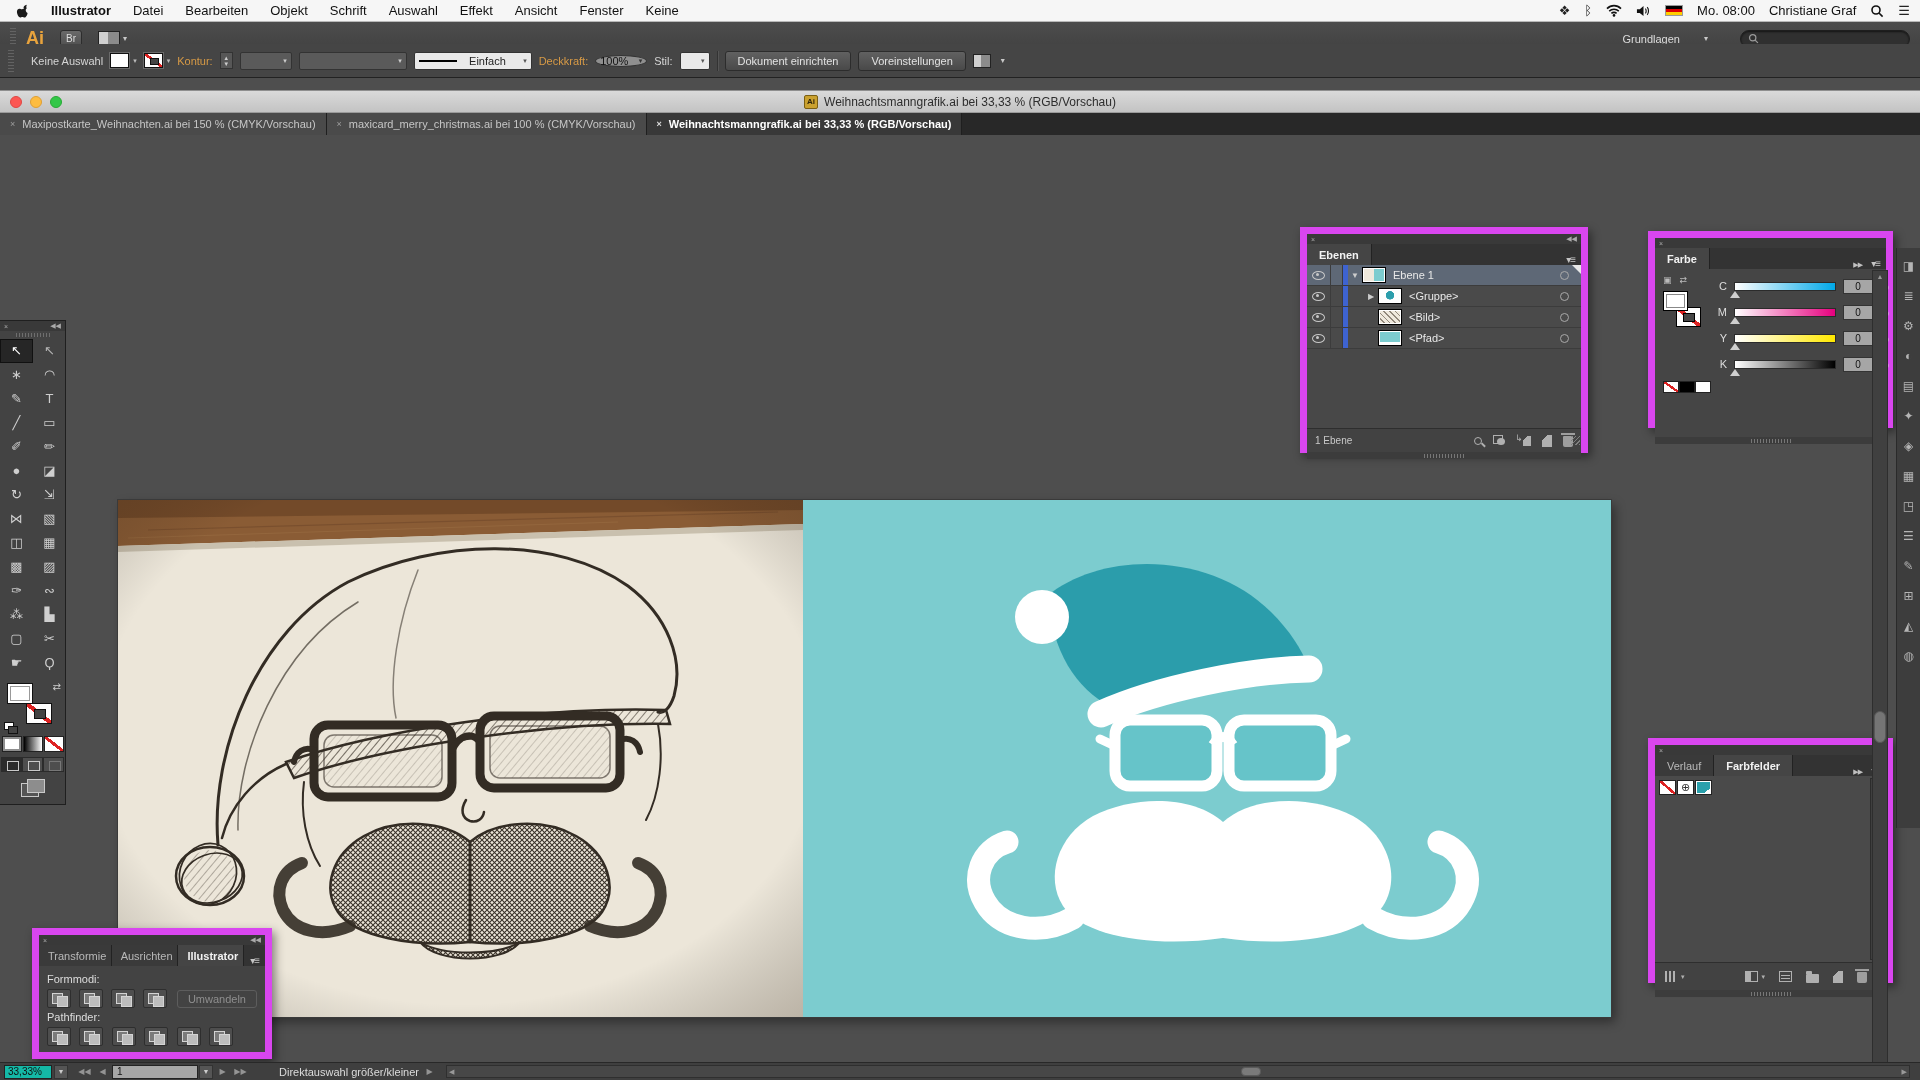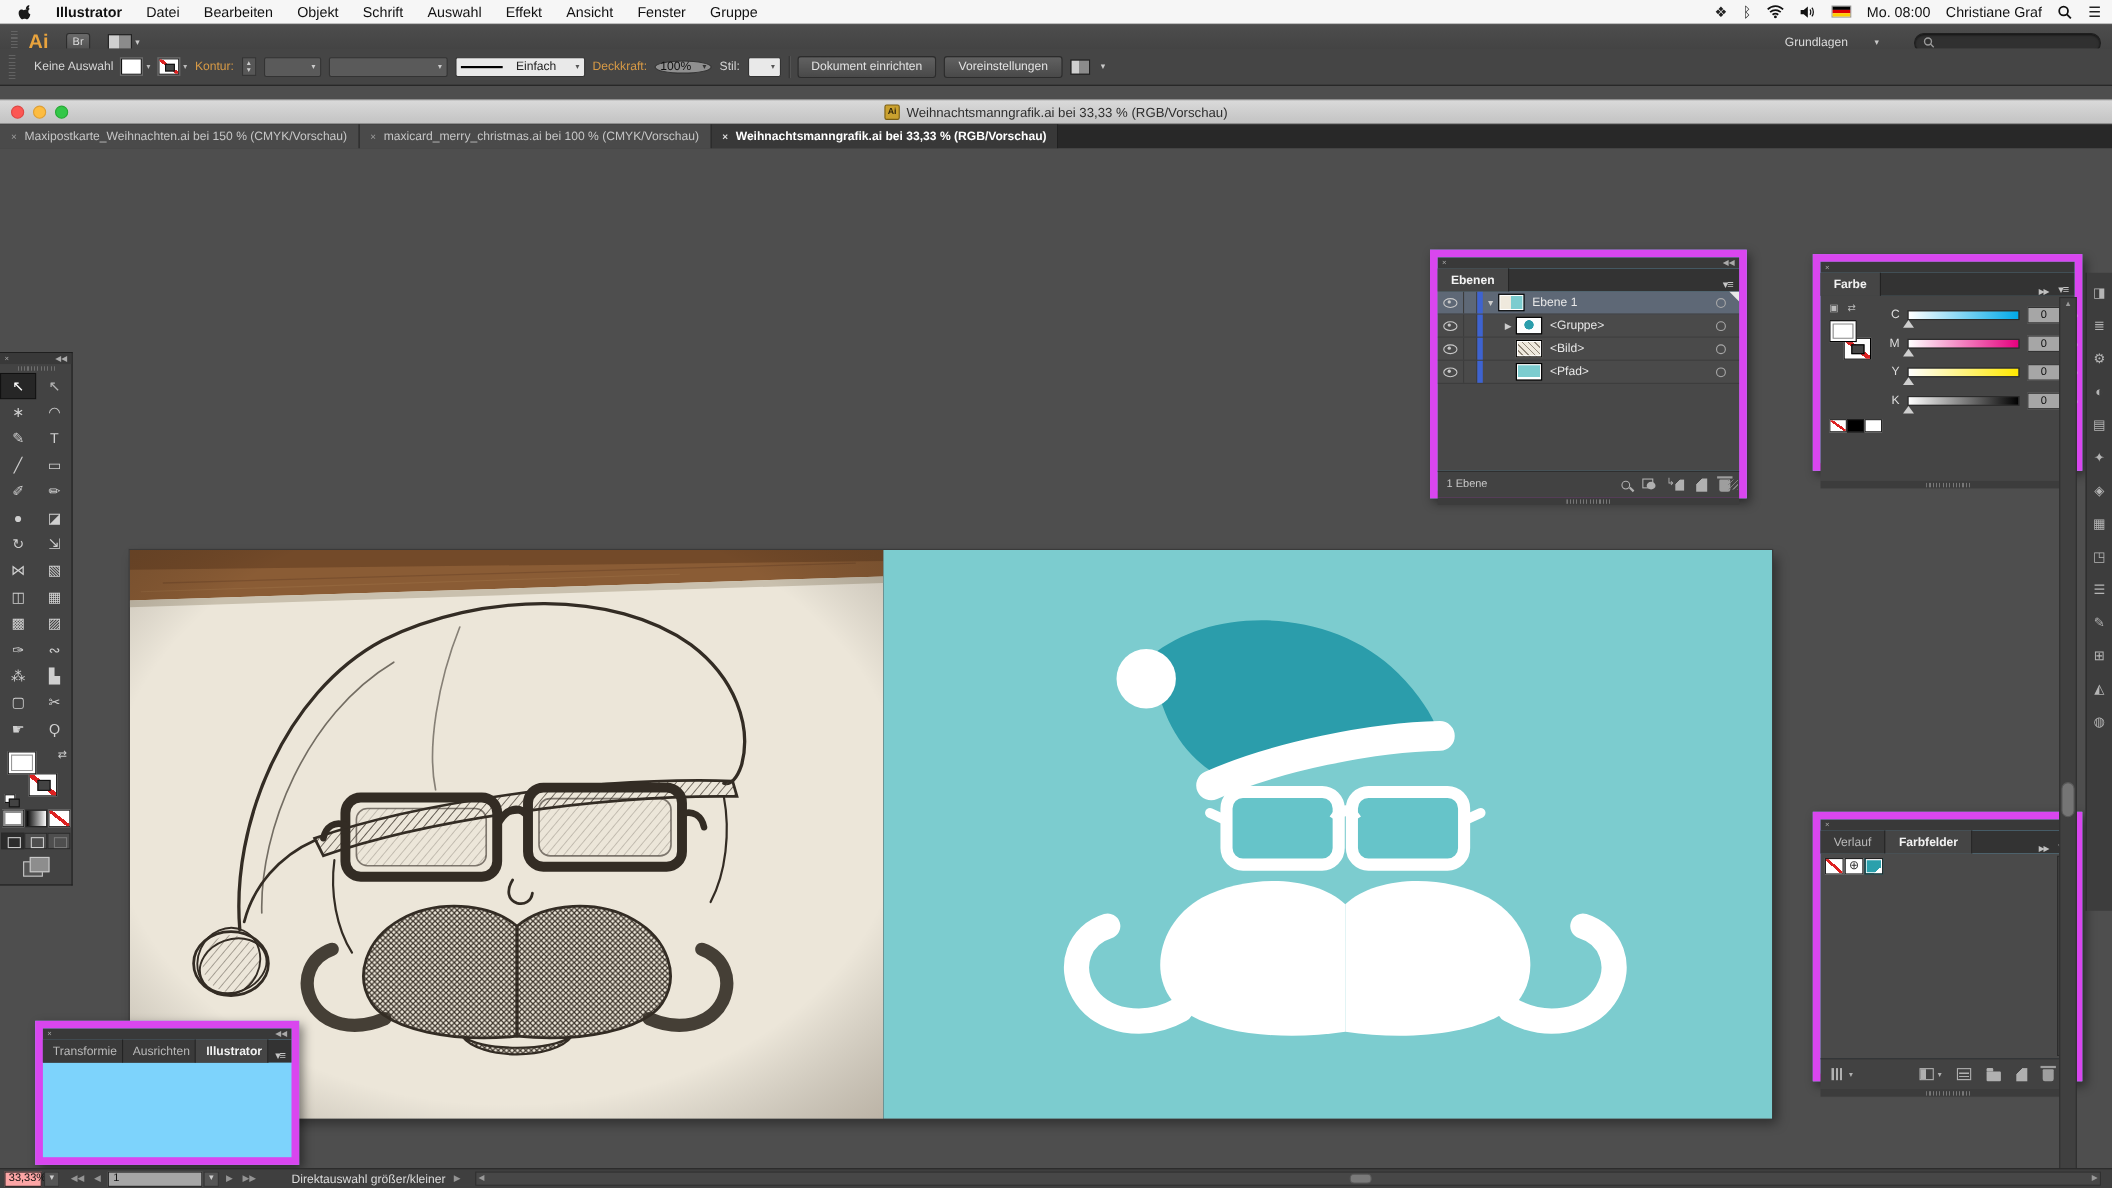--- a/index.html
+++ b/index.html
@@ -209,21 +209,21 @@
   .dock{position:absolute;right:0;top:113px;width:24px;height:580px;background:#3d3d3d;border-left:1px solid #2a2a2a;padding-top:4px}
   .dock-icon{width:22px;height:20px;margin:4px auto 10px;color:#b5b5b5;font-size:12px;text-align:center;line-height:20px}
 
   
   .vscroll{position:absolute;right:32px;top:135px;width:16px;height:927px;background:#404040;border:1px solid #2e2e2e;}
   .vthumb{position:absolute;left:1px;top:440px;width:12px;height:32px;background:#757575;border:1px solid #585858;border-radius:6px}
   .varr{position:absolute;left:0;width:14px;text-align:center;color:#999;font-size:7px}
 
   
   .statusbar{position:absolute;left:0;top:1062px;width:1920px;height:18px;background:#3f3f3f;border-top:1px solid #282828;display:flex;align-items:center;padding:0 4px;gap:2px;font-size:10px;color:#d8d8d8}
-  .zoombox{width:34px;height:14px;background:#fca5a5;border:1px solid #222;color:#111;padding:0 3px;line-height:12px}
+  .zoombox{width:48px;height:14px;background:#14b8a6;border:1px solid #222;color:#111;padding:0 3px;line-height:12px}
   .sb-btn{width:14px;height:14px;background:#555;border:1px solid #333;color:#ccc;font-size:7px;text-align:center;line-height:12px}
   .navgrp{display:flex;align-items:center;gap:1px;margin-left:6px}
   .navbtn{width:17px;height:13px;color:#949494;font-size:8px;text-align:center;line-height:13px}
   .abfield{width:86px;height:14px;background:#a6a6a6;border:1px solid #222;color:#111;padding:0 4px;line-height:12px}
   .sb-status{margin-left:28px;color:#dcdcdc;font-size:11px;white-space:nowrap}
   .hscroll{flex:1;height:13px;margin:0 6px;background:#474747;border:1px solid #2f2f2f;position:relative}
   .hthumb{position:absolute;left:794px;top:1px;width:20px;height:9px;background:#7a7a7a;border:1px solid #5a5a5a;border-radius:4px}
   .harr{position:absolute;top:0;color:#999;font-size:7px;line-height:11px}
 </style>
 </head>
@@ -240,21 +240,21 @@
     <div class="menu-items">
         <div class="menu-item bold">Illustrator</div>
         <div class="menu-item">Datei</div>
         <div class="menu-item">Bearbeiten</div>
         <div class="menu-item">Objekt</div>
         <div class="menu-item">Schrift</div>
         <div class="menu-item">Auswahl</div>
         <div class="menu-item">Effekt</div>
         <div class="menu-item">Ansicht</div>
         <div class="menu-item">Fenster</div>
-        <div class="menu-item">Gruppe</div>
+        <div class="menu-item">Keine</div>
       </div>
     <div class="menu-right">
       <span class="mb-icon">❖</span>
       <span class="mb-icon">ᛒ</span>
       <span class="mb-icon">
         <svg width="16" height="13" viewBox="0 0 16 13">
             <path d="M1 4.6C3 2.6 5.4 1.6 8 1.6s5 1 7 3" stroke="#111" stroke-width="1.6" fill="none"></path>
             <path d="M3.2 7.1C4.5 5.9 6.2 5.2 8 5.2s3.5.7 4.8 1.9" stroke="#111" stroke-width="1.6" fill="none"></path>
             <path d="M5.4 9.4C6.1 8.8 7 8.4 8 8.4s1.9.4 2.6 1" stroke="#111" stroke-width="1.6" fill="none"></path>
             <circle cx="8" cy="11.4" r="1.3" fill="#111"></circle>
@@ -705,20 +705,41 @@
     <div class="phead">
         <span>×</span>
         <span>◀◀</span>
       </div>
     <div class="ptabs">
       <span class="ptab clip">Transformie</span>
       <span class="ptab">Ausrichten</span>
       <span class="ptab active">Illustrator</span>
       <span class="pmenu">▾≡</span>
     </div>
+    <div class="pf-body">
+      <div class="pf-label">Formmodi:</div>
+      <div class="pf-row">
+        <span style="display:flex;gap:8px">
+            <div class="pf-btn"></div>
+            <div class="pf-btn"></div>
+            <div class="pf-btn"></div>
+            <div class="pf-btn"></div>
+          </span>
+        <button class="umw">Umwandeln</button>
+      </div>
+      <div class="pf-label">Pathfinder:</div>
+      <div class="pf-row spread">
+          <div class="pf-btn"></div>
+          <div class="pf-btn"></div>
+          <div class="pf-btn"></div>
+          <div class="pf-btn"></div>
+          <div class="pf-btn"></div>
+          <div class="pf-btn"></div>
+        </div>
+    </div>
   </section>
 
   <div class="statusbar">
     <span class="zoombox">33,33%</span>
     <span class="sb-btn">▼</span>
     <span class="navgrp">
       <span class="navbtn">◀◀</span>
       <span class="navbtn">◀</span>
       <span class="abfield">1</span>
       <span class="sb-btn">▼</span>

